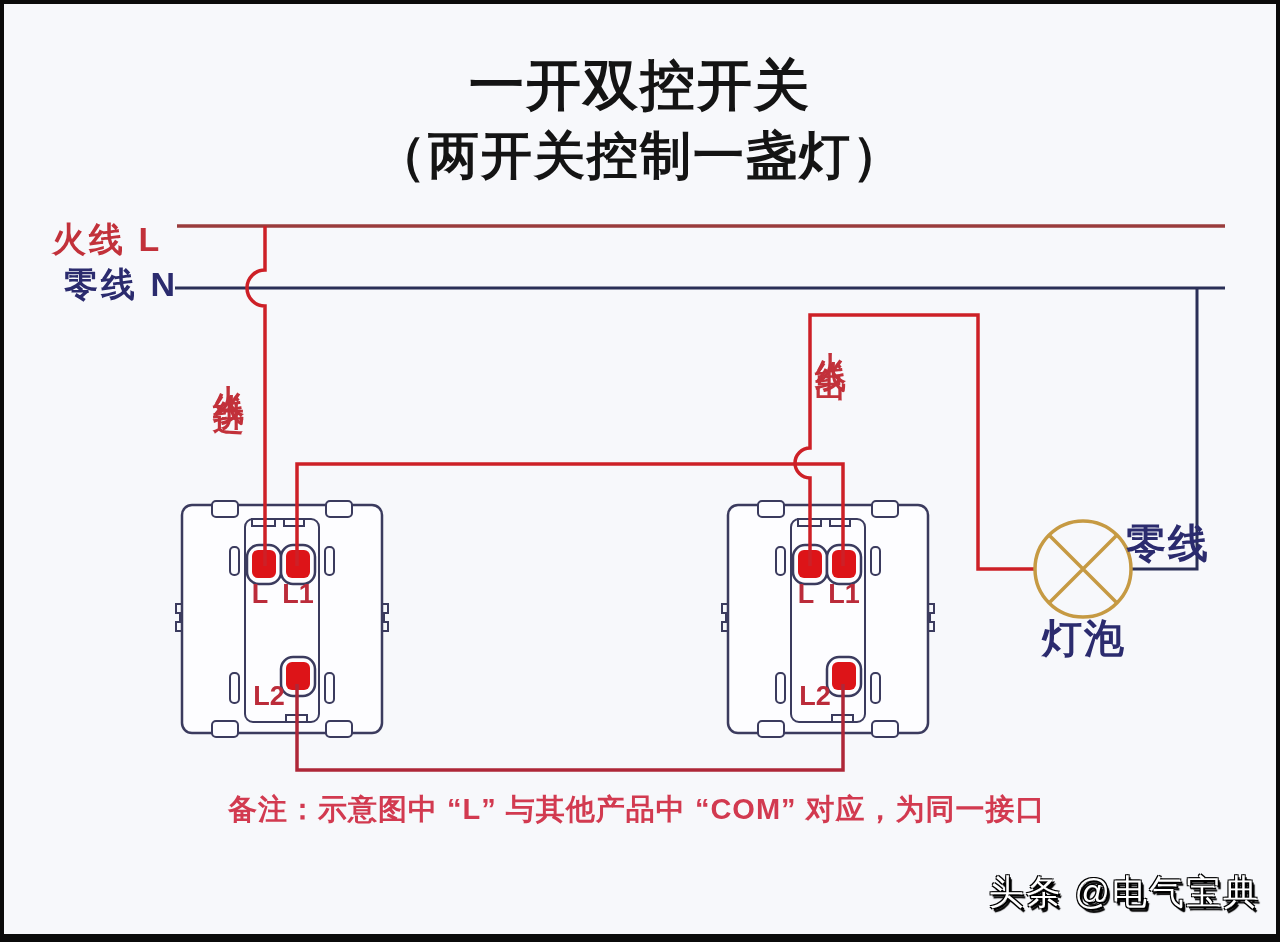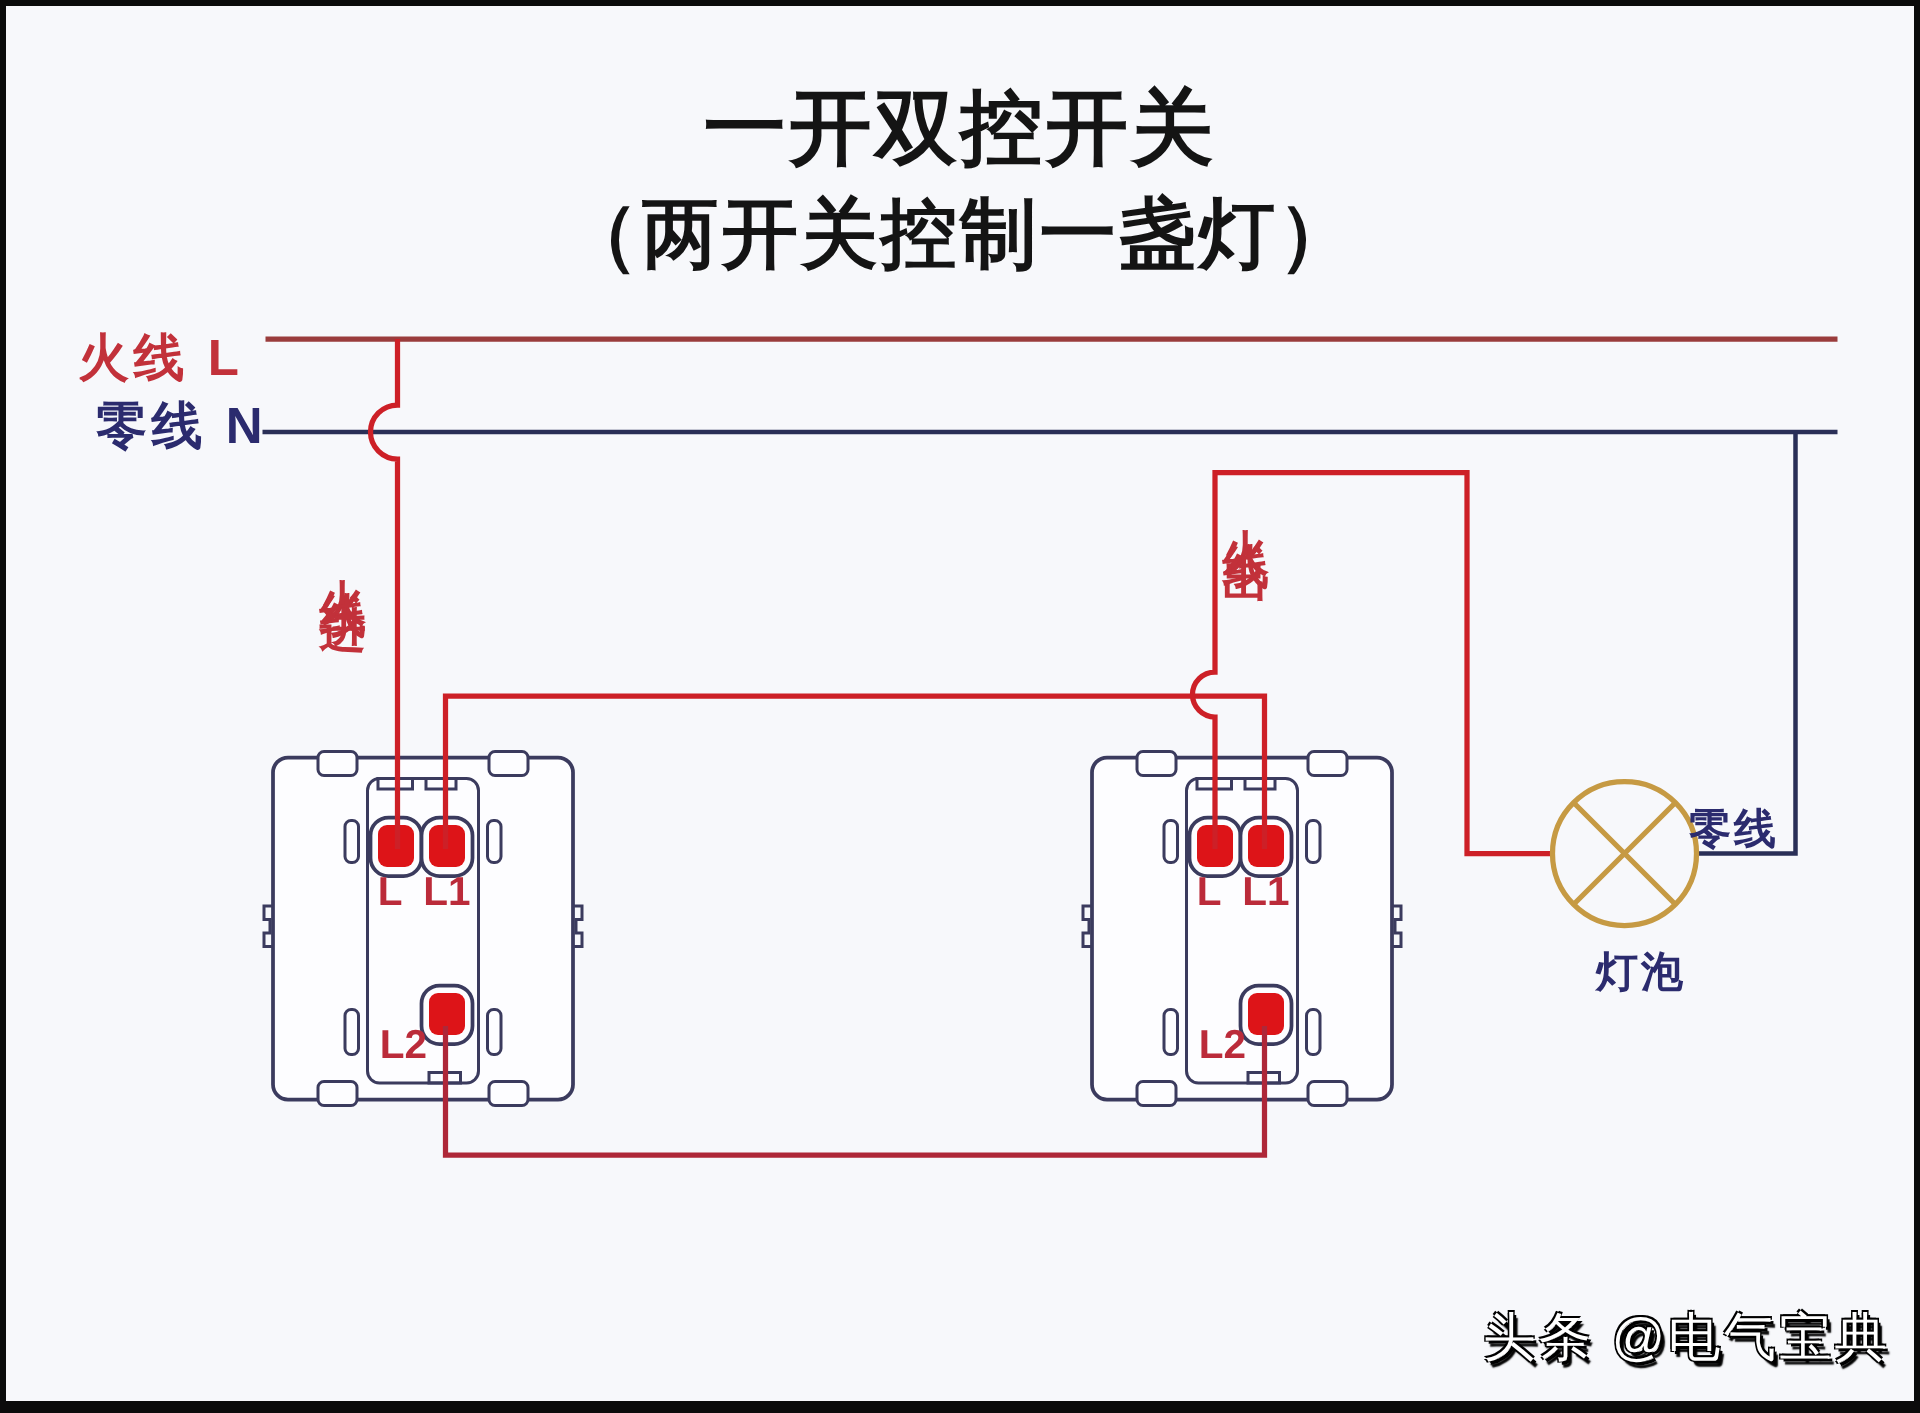--- a/index.html
+++ b/index.html
@@ -11,21 +11,21 @@
   svg{position:absolute;left:0;top:0;}
   .lbl{position:absolute;white-space:nowrap;line-height:1;}
   .title{left:0;width:1280px;text-align:center;color:#141414;font-weight:900;letter-spacing:2px;}
   .t1{top:58px;font-size:55px;}
   .t2{top:130px;font-size:51px;}
   .red{color:var(--red_text);}
   .navy{color:var(--navy_text);}
   .bus-lbl{font-size:34px;font-weight:bold;letter-spacing:3px;}
   .vert{writing-mode:vertical-rl;text-orientation:upright;font-size:31px;font-weight:bold;letter-spacing:9px;}
   .term-lbl{font-size:27px;font-weight:bold;color:var(--term_text);text-align:center;width:44px;}
-  .small-navy{font-size:28px;font-weight:bold;letter-spacing:2px;margin-top:16px;}
+  .small-navy{font-size:40px;font-weight:bold;letter-spacing:2px;}
   .note{top:795px;left:228px;font-size:29px;font-weight:bold;color:var(--note_red);letter-spacing:1px;}
   .watermark{
     top:874px;right:20px;font-size:35px;font-weight:normal;color:#ffffff;letter-spacing:2px;
     text-shadow:2px 2px 0 #000,-1px -1px 0 #000,1px -1px 0 #000,-1px 1px 0 #000,3px 4px 1px #000;
   }
   
   .bus-live{stroke:var(--live);stroke-width:3.5;fill:none;}
   .bus-neutral{stroke:var(--neutral);stroke-width:3;fill:none;}
   .wire{stroke:var(--wire_red);stroke-width:3.5;fill:none;}
   .wire-dark{stroke:var(--wire_red_dark);stroke-width:3.5;fill:none;}
@@ -109,26 +109,27 @@
   <div class="lbl title t1">一开双控开关</div>
   <div class="lbl title t2">（两开关控制一盏灯）</div>
 
   <div class="lbl bus-lbl red" style="left:52px;top:222px;">火线 L</div>
   <div class="lbl bus-lbl navy" style="left:64px;top:267px;">零线 N</div>
 
   <div class="lbl vert red" style="left:213px;top:360px;">火线进</div>
   <div class="lbl vert red" style="left:815px;top:327px;">火线出</div>
 
   <div class="lbl small-navy navy" style="left:1126px;top:523px;">零线</div>
-  <div class="lbl small-navy navy" style="left:1064px;top:618px;">灯泡</div>
+  <div class="lbl small-navy navy" style="left:1042px;top:618px;">灯泡</div>
 
   <div class="lbl term-lbl" style="left:238px;top:581px;">L</div>
   <div class="lbl term-lbl" style="left:276px;top:581px;">L1</div>
   <div class="lbl term-lbl" style="left:247px;top:683px;">L2</div>
 
   <div class="lbl term-lbl" style="left:784px;top:581px;">L</div>
   <div class="lbl term-lbl" style="left:822px;top:581px;">L1</div>
   <div class="lbl term-lbl" style="left:793px;top:683px;">L2</div>
 
+  <div class="lbl note">备注：示意图中 “L” 与其他产品中 “COM” 对应，为同一接口</div>
   <div class="lbl watermark">头条 @电气宝典</div>
 
   <div id="frame"></div>
 </div>
 
 </body></html>

